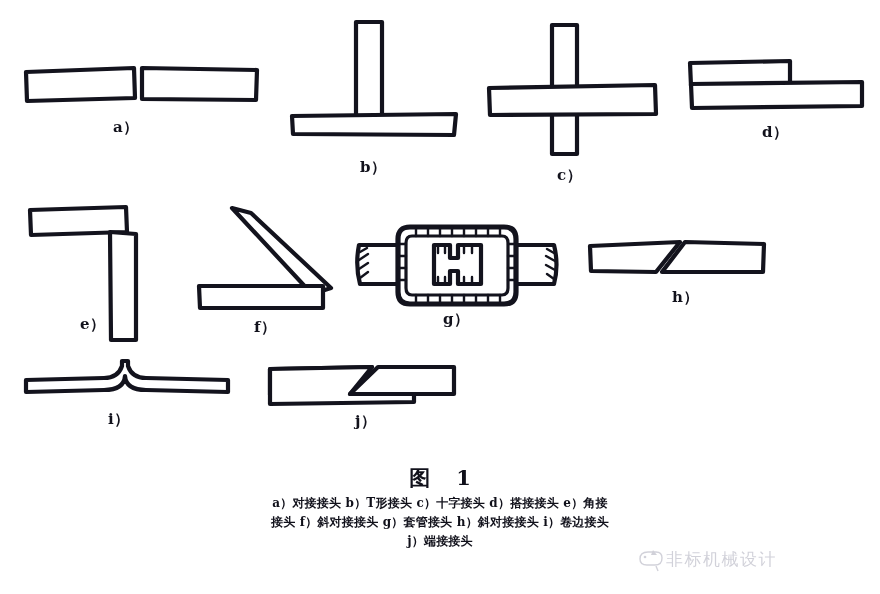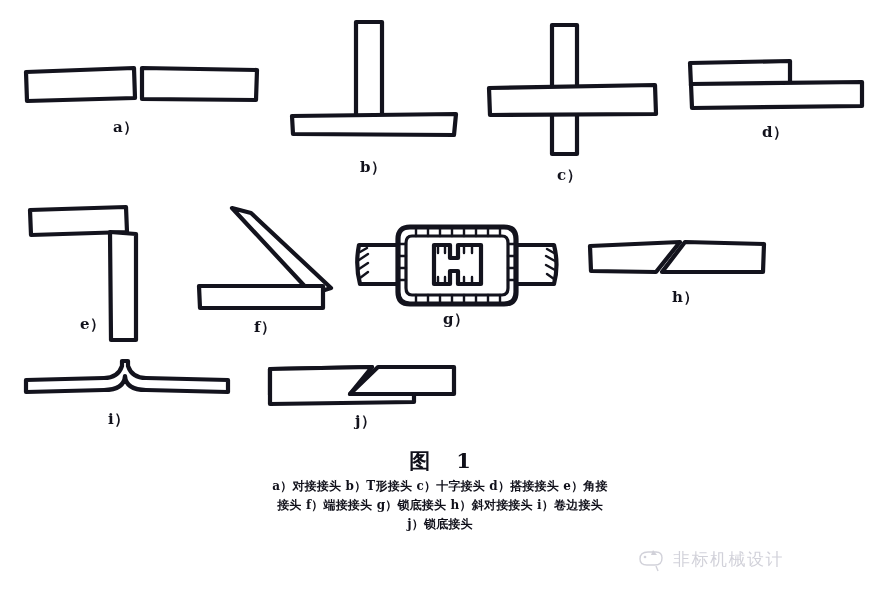--- a/index.html
+++ b/index.html
@@ -61,21 +61,21 @@
   .ink-sleeve {
     fill: #ffffff;
     stroke: #13131d;
     stroke-width: 5.2;
     stroke-linejoin: round;
     stroke-linecap: round;
   }
   #caption-block {
     position: absolute;
     left: 0;
-    top: 445px;
+    top: 462px;
     width: 880px;
     text-align: center;
     font-family: "DejaVu Serif", "Liberation Serif", serif;
     color: #10101a;
   }
   #figure-title {
     font-size: 21px;
     font-weight: 700;
     letter-spacing: 26px;
     padding-left: 26px;
@@ -87,21 +87,20 @@
     line-height: 1.62;
     letter-spacing: 0.2px;
     white-space: nowrap;
   }
   #watermark {
     position: absolute;
     left: 636px;
     top: 544px;
     display: flex;
     align-items: center;
-    gap: 7px;
     opacity: 0.30;
     pointer-events: none;
   }
   #watermark-text {
     font-family: "DejaVu Sans", "Liberation Sans", sans-serif;
     font-size: 17px;
     color: #6a6a84;
     letter-spacing: 1.5px;
     white-space: nowrap;
   }
@@ -210,22 +209,22 @@
       <path class="ink" d="M4,7 L106,5 L84,32 L62,32 L62,32 L4,33 Z"></path>
       <path class="ink" d="M4,7 L106,5 L84,32 L148,32 L148,40 L4,42 Z"></path>
       <path class="ink" d="M112,5 L188,5 L188,32 L84,32 Z"></path>
     </svg>
   </div>
   <div class="panel-label" style="left:355px; top:412px;">j）</div>
 
   <div id="caption-block">
     <div id="figure-title"><span>图</span><span>1</span></div>
     <div class="caption-line">a）对接接头  b）T形接头  c）十字接头  d）搭接接头  e）角接</div>
-    <div class="caption-line">接头  f）端接接头  g）锁底接头  h）斜对接接头  i）卷边接头</div>
-    <div class="caption-line">j）锁底接头</div>
+    <div class="caption-line">接头  f）斜对接接头  g）套管接头  h）斜对接接头  i）卷边接头</div>
+    <div class="caption-line">j）端接接头</div>
   </div>
 
   <div id="watermark">
     <svg id="watermark-logo" viewBox="0 0 30 30">
       <path d="M4,15 Q4,8 12,8 L20,8 Q26,8 26,14 Q26,21 19,21 L11,21 Q4,21 4,15 Z" fill="none" stroke="#6a6a84" stroke-width="1.4"></path>
       <path d="M17,6 L21,11 L15,11 Z" fill="#6a6a84"></path>
       <circle cx="9" cy="13" r="1.3" fill="#6a6a84"></circle>
       <path d="M20,22 L22,27" fill="none" stroke="#6a6a84" stroke-width="1.4"></path>
     </svg>
     <div id="watermark-text">非标机械设计</div>

